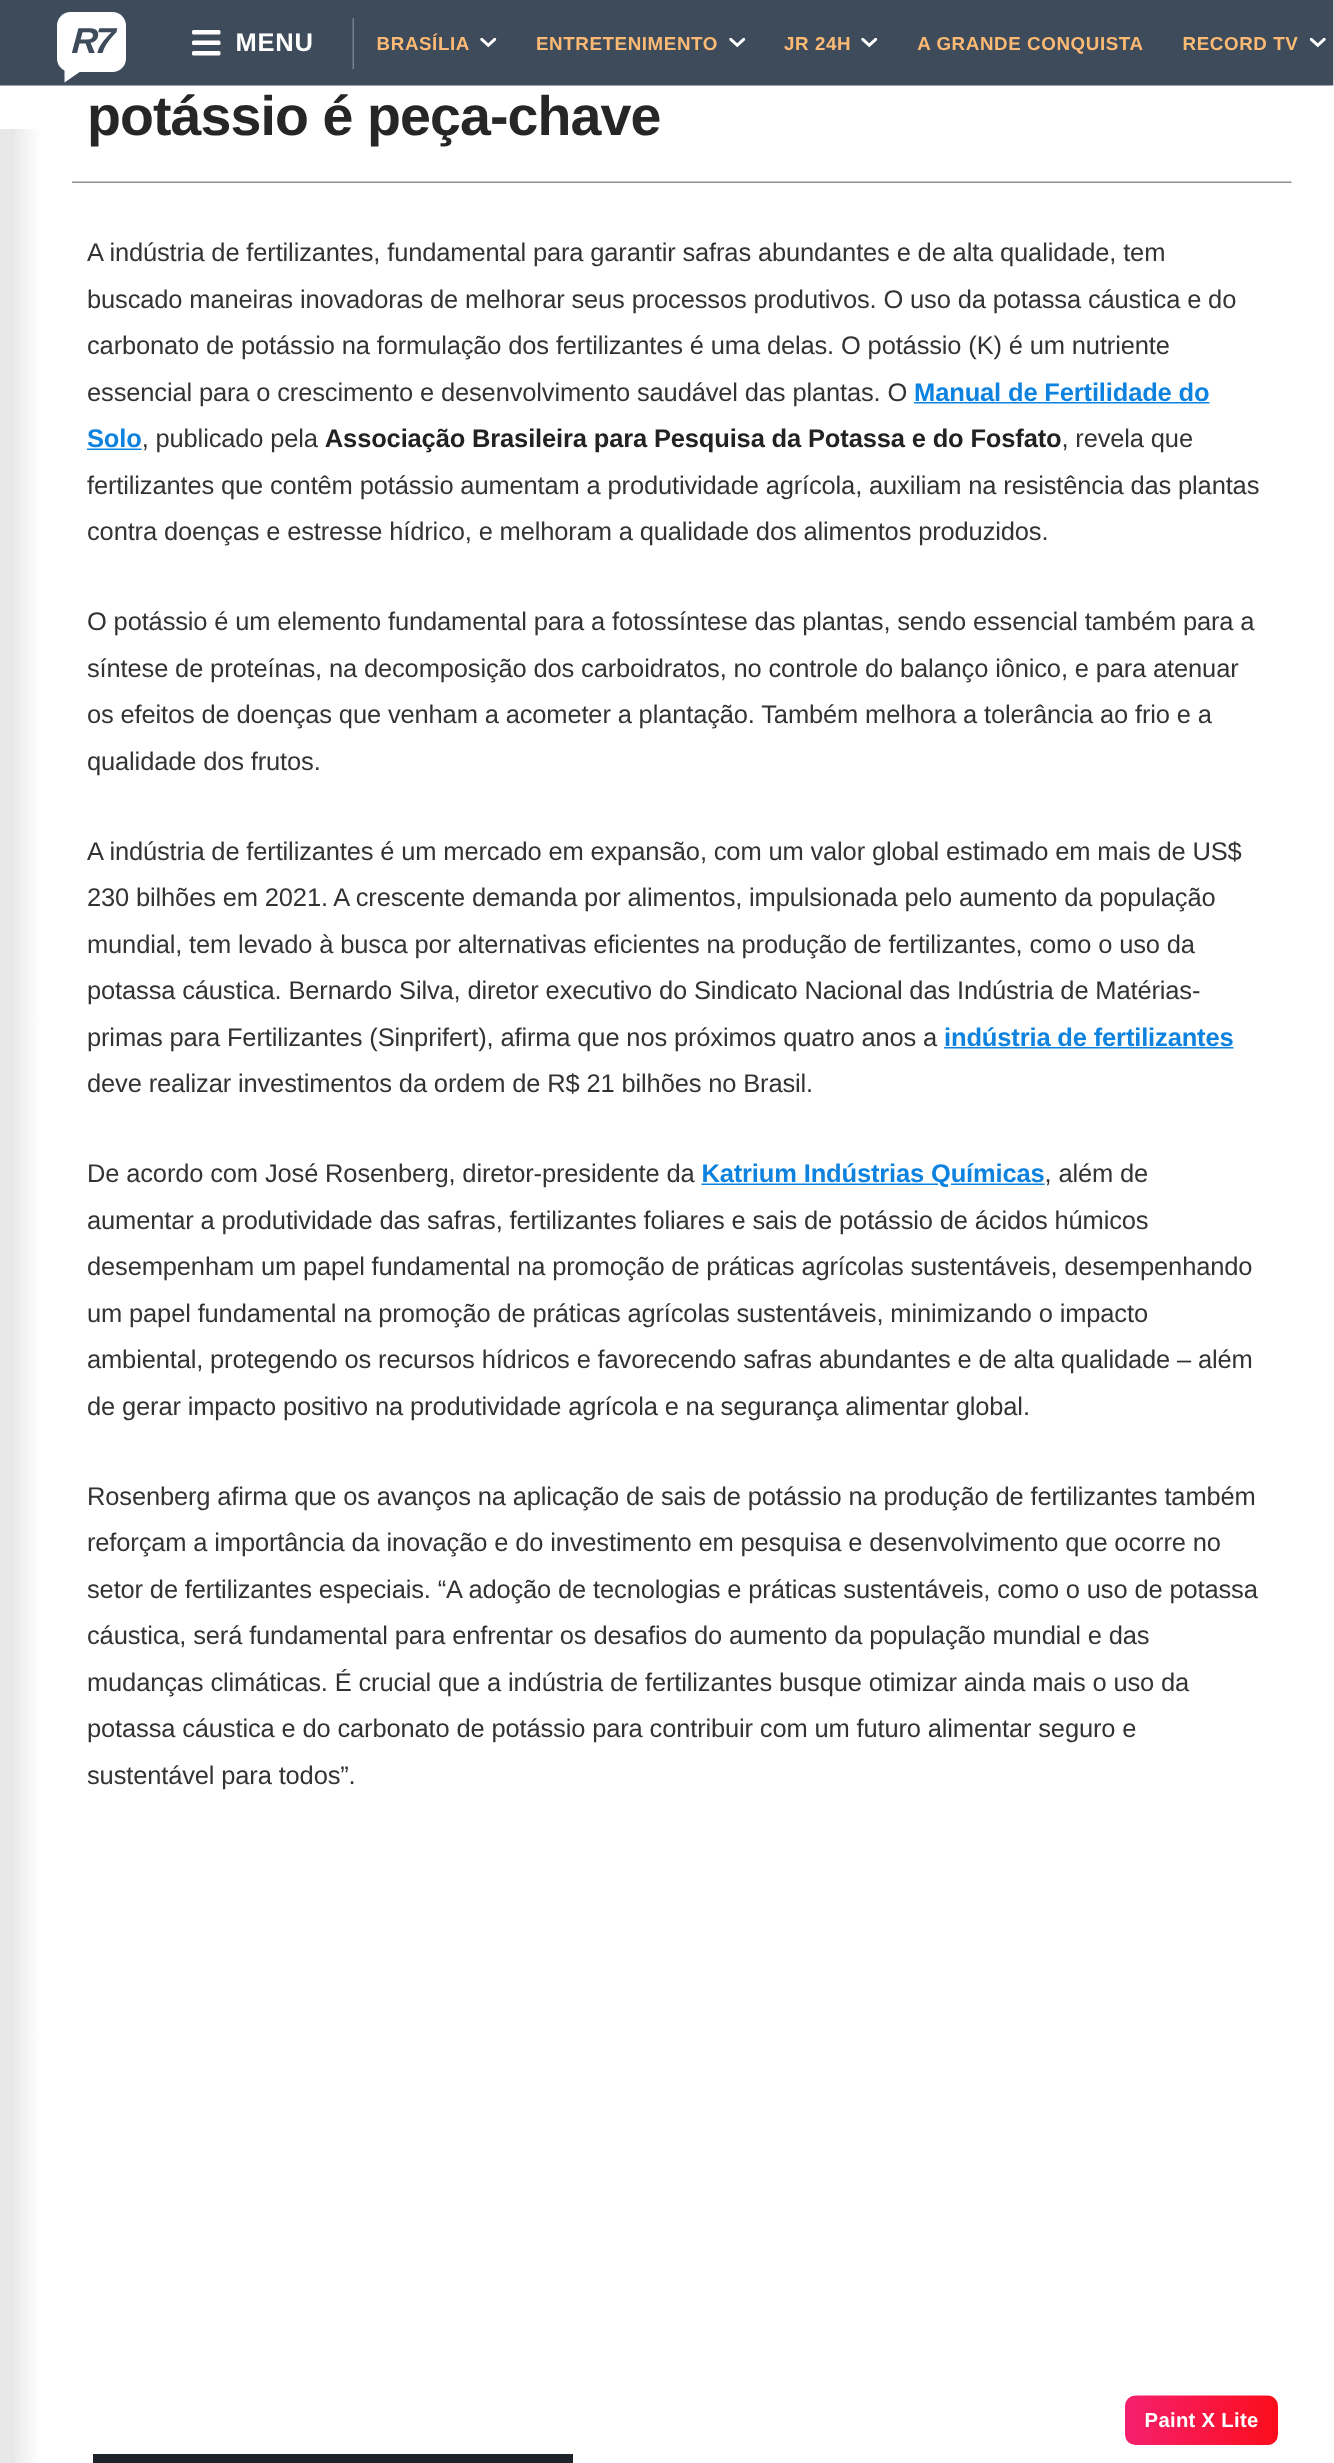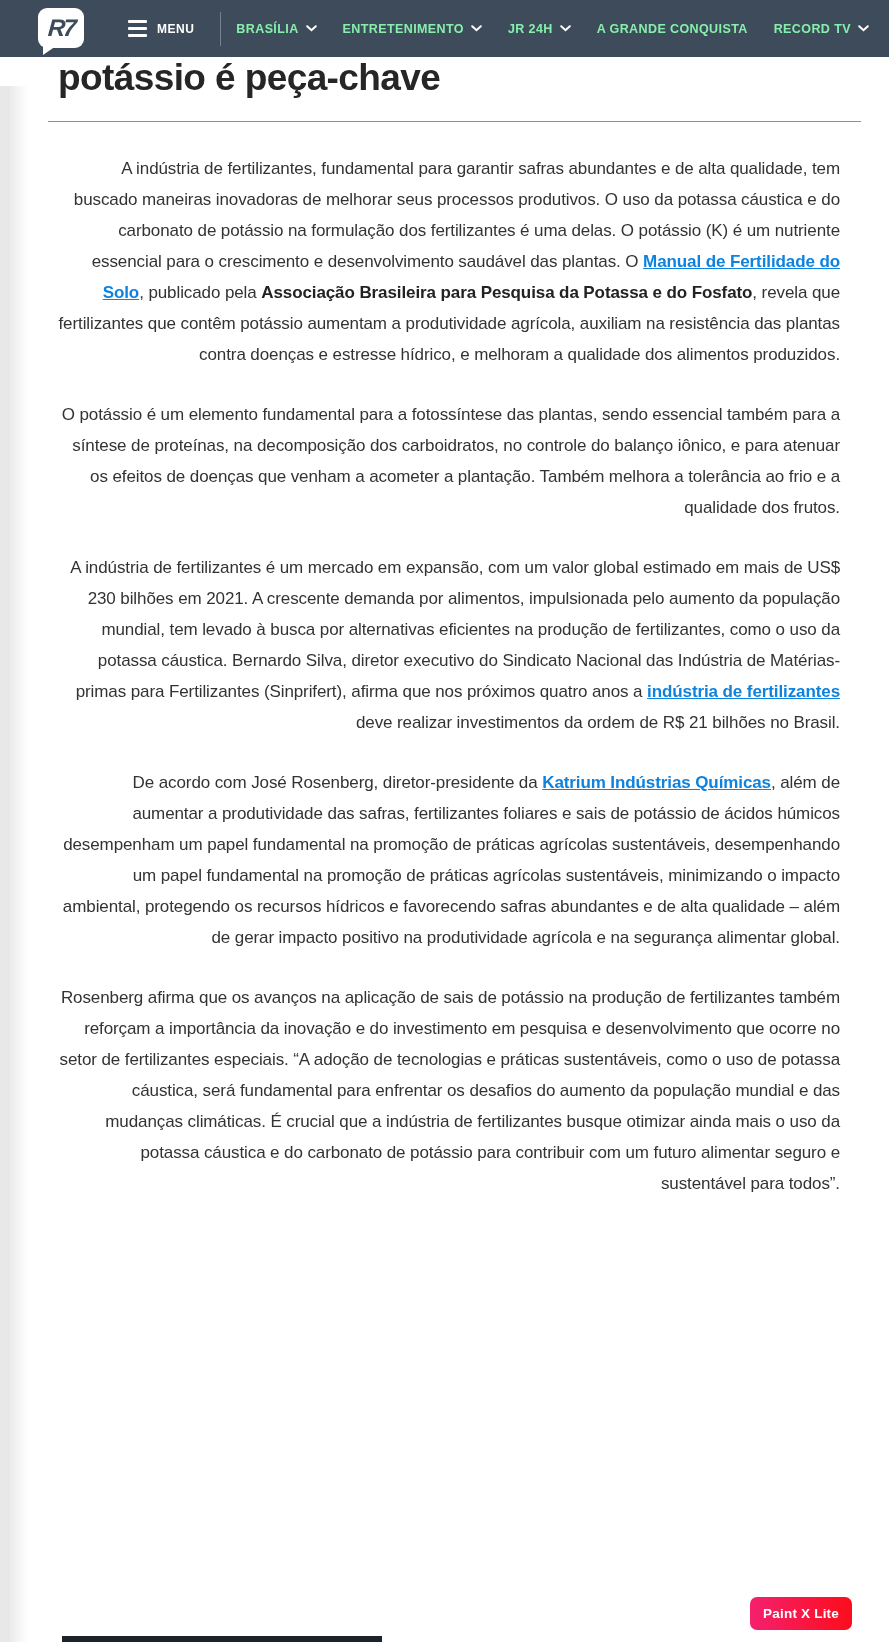--- a/index.html
+++ b/index.html
@@ -52,37 +52,37 @@
   .menu-btn {
     display: flex; align-items: center;
     gap: 10px;
     margin-left: 44px;
     cursor: pointer;
     flex: 0 0 auto;
   }
   .hamburger { display: inline-flex; flex-direction: column; gap: 4px; }
   .hamburger i { display: block; width: 19px; height: 3px; background: #ffffff; border-radius: 1px; }
   .menu-label {
-    color: #ffffff; font-weight: 700; font-size: 12px; letter-spacing: 0.5px;
+    color: #ffffff; font-weight: 700; font-size: 17px; letter-spacing: 0.5px;
   }
   .header-divider {
     width: 1px; height: 34px;
     background: #76808f;
     margin: 0 0 0 26px;
     flex: 0 0 auto;
   }
   .nav {
     display: flex; align-items: center;
     margin-left: 2px;
     flex: 1 1 auto;
     white-space: nowrap;
   }
   .nav-item {
     display: inline-flex; align-items: center; gap: 7px;
-    color: #86efac;
+    color: #fdba74;
     font-weight: 700;
     font-size: 12.5px;
     letter-spacing: 0.4px;
     padding: 10px 13px;
     cursor: pointer;
   }
   .nav-item svg { display: block; }
 
   
   .left-strip {
@@ -124,21 +124,20 @@
     border-top: 1px solid #8f8f8f;
     margin: 17px 0 0 -10px;
   }
   .article-body { padding-top: 2px; max-width: 782px; }
   .body-p {
     margin-top: 29px;
     font-size: 17px;
     letter-spacing: -0.1px;
     line-height: 31px;
     color: #333333;
-    text-align: right;
   }
   .body-p strong { color: #222222; font-weight: 700; }
   .inline-link {
     color: #0D82DF;
     font-weight: 700;
     text-decoration: underline;
   }
 
   
   .bottom-media-strip {

